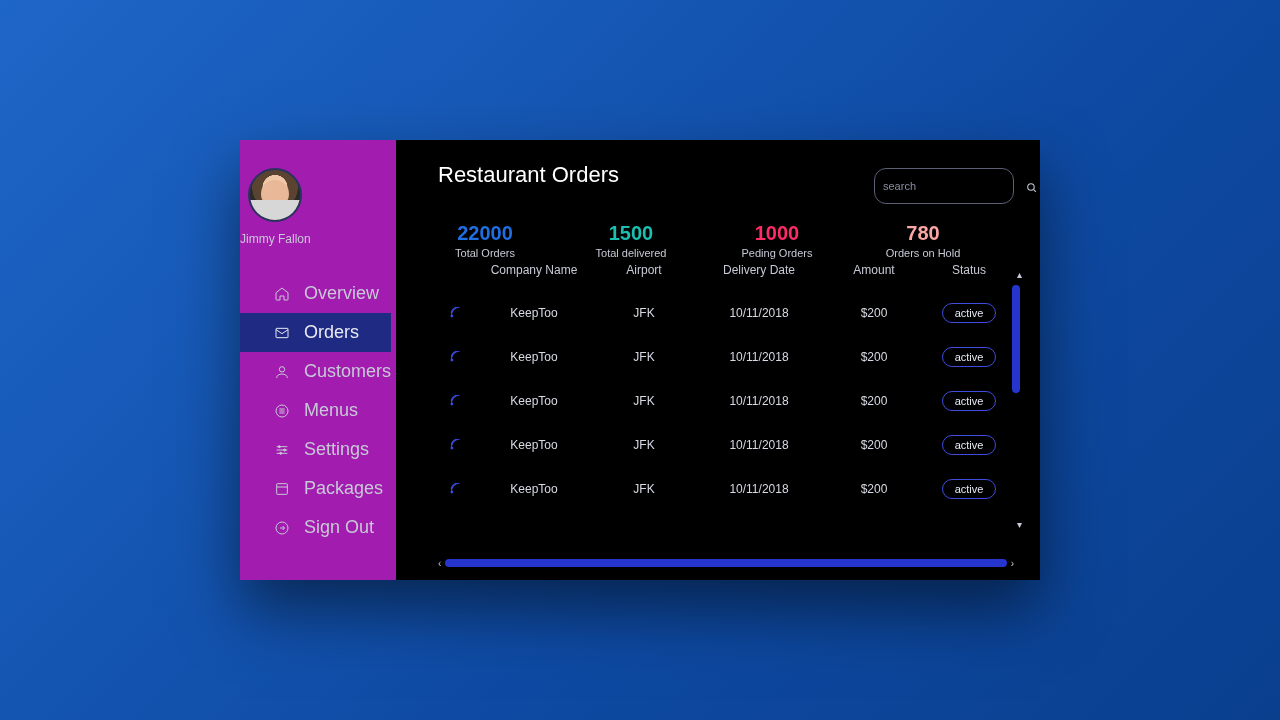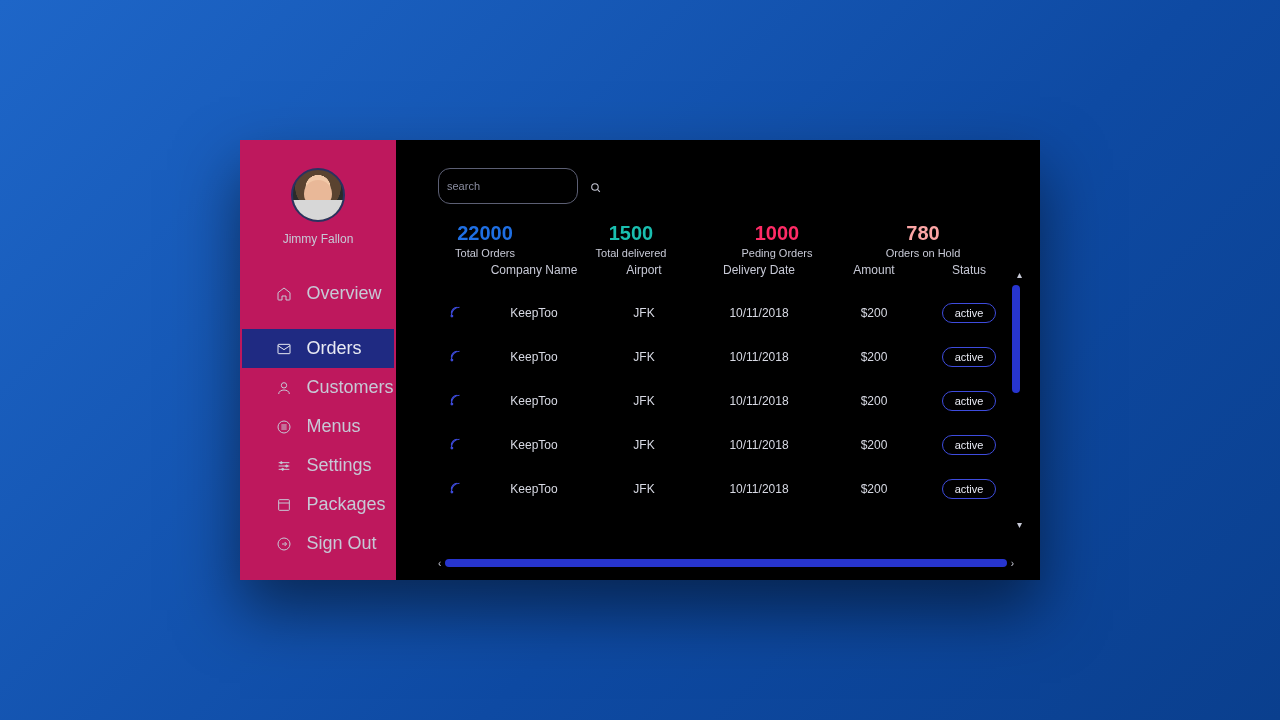--- a/index.html
+++ b/index.html
@@ -15,24 +15,24 @@
     width: 800px;
     height: 440px;
     background: #000;
     display: flex;
     box-shadow: 0 30px 60px rgba(0,0,0,0.5);
     position: relative;
   }
   
   .sidebar {
     width: 196px;
-    background: #be185d;
+    background: #a21caf;
     display: flex;
     flex-direction: column;
-    align-items: center;
+    align-items: flex-start;
   }
   .profile {
     display: flex;
     flex-direction: column;
     align-items: center;
     padding: 28px 0 18px 0;
   }
   .avatar {
     width: 54px; height: 54px;
     border-radius: 50%;
@@ -61,21 +61,20 @@
     align-items: center;
     gap: 14px;
     padding: 9px 0 9px 34px;
     color: #c7c9d6;
     font-size: 18px;
     cursor: pointer;
   }
   .nav-item.active {
     background: #1f2a82;
     color: #e8eaf3;
-    margin-top: 16px;
   }
   .nav-icon { width: 16px; height: 16px; color: #c7c9d6; display:flex; align-items:center; justify-content:center;}
   .nav-item.active .nav-icon { color: #e8eaf3; }
 
   
   .main {
     flex: 1;
     padding: 22px 26px 10px 42px;
     color: #fff;
     display: flex;
@@ -257,20 +256,21 @@
               <path d="M15 12H9M13 9l3 3-3 3"></path>
             </svg>
         </span>
         <span>Sign Out</span>
       </div>
     </nav>
   </aside>
 
   <main class="main">
     <div class="header">
+      <h1 class="title">Restaurant Orders</h1>
       <div class="search">
         <input placeholder="search" style="">
         <span class="search-icon">
           <svg viewBox="0 0 24 24" width="13" height="13" fill="none" stroke="currentColor" stroke-width="2">
               <circle cx="11" cy="11" r="6"></circle>
               <path d="M20 20l-4-4"></path>
             </svg>
         </span>
       </div>
     </div>

